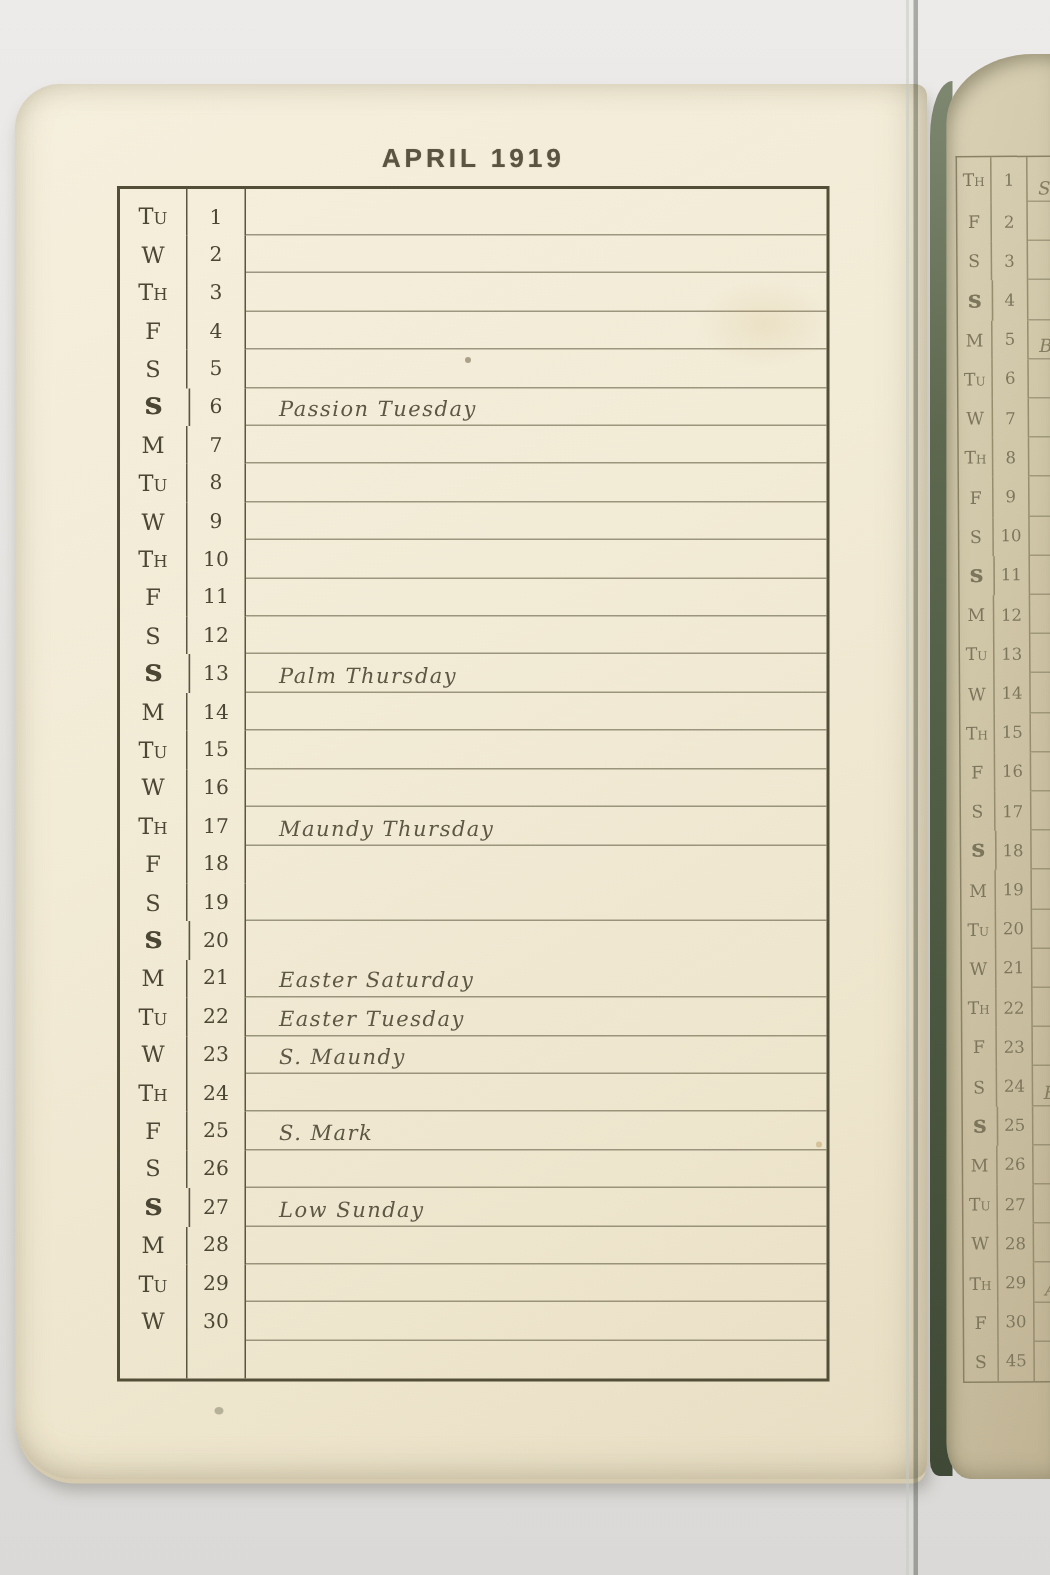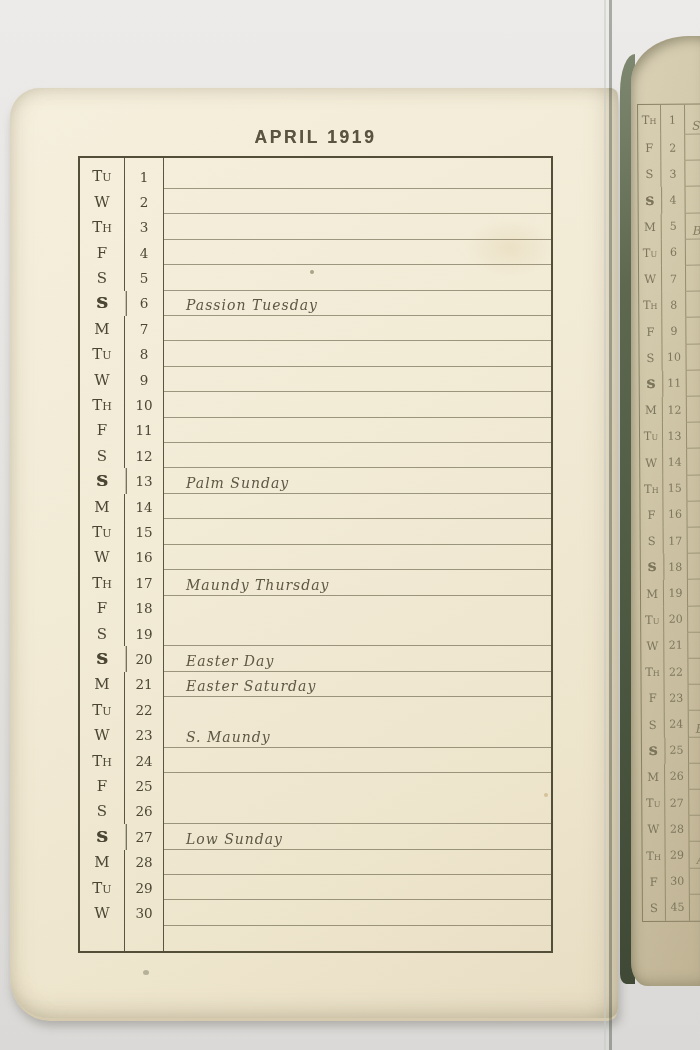--- a/index.html
+++ b/index.html
@@ -14,21 +14,20 @@
     background:linear-gradient(150deg,#f5efdd 0%,#f2ebd6 40%,#eee5cd 75%,#e7ddc3 100%);
     border-radius:30px 8px 10px 40px;
     box-shadow:
       0 4px 0 -1px #d6cbae,
       2px 8px 10px rgba(95,92,82,.35),
       inset -18px 0 24px -12px rgba(150,140,112,.5),
       inset 14px 0 22px -14px rgba(160,150,122,.42),
       inset 0 -16px 24px -14px rgba(158,148,120,.45),
       inset 0 14px 20px -14px rgba(165,155,128,.30);
     z-index:2;
-    margin-top:32px;
   }
   .page-title{
     position:absolute;left:68px;top:39px;width:475px;text-align:center;
     font-family:"Liberation Sans",sans-serif;font-weight:bold;font-size:17.5px;
     letter-spacing:2.6px;color:#5a5440;text-shadow:0 0 .6px rgba(90,84,64,.6);
   }
   .ltable{
     position:absolute;left:68px;top:68px;width:475px;height:797px;
     border:2px solid #534e38;box-sizing:border-box;
     display:flex;flex-direction:column;
@@ -160,21 +159,21 @@
           <span class="c-entry"></span>
         </div>
         <div class="lrow">
           <span class="c-day">S</span>
           <span class="c-num">12</span>
           <span class="c-entry"></span>
         </div>
         <div class="lrow">
           <span class="c-day sunday">S</span>
           <span class="c-num">13</span>
-          <span class="c-entry">Palm Sunday</span>
+          <span class="c-entry">Palm Thursday</span>
         </div>
         <div class="lrow">
           <span class="c-day">M</span>
           <span class="c-num">14</span>
           <span class="c-entry"></span>
         </div>
         <div class="lrow">
           <span class="c-day">Tu</span>
           <span class="c-num">15</span>
           <span class="c-entry"></span>
@@ -194,44 +193,45 @@
           <span class="c-num">18</span>
         </div>
         <div class="lrow">
           <span class="c-day">S</span>
           <span class="c-num">19</span>
           <span class="c-entry"></span>
         </div>
         <div class="lrow">
           <span class="c-day sunday">S</span>
           <span class="c-num">20</span>
-          <span class="c-entry">Easter Day</span>
         </div>
         <div class="lrow">
           <span class="c-day">M</span>
           <span class="c-num">21</span>
           <span class="c-entry">Easter Saturday</span>
         </div>
         <div class="lrow">
           <span class="c-day">Tu</span>
           <span class="c-num">22</span>
+          <span class="c-entry">Easter Tuesday</span>
         </div>
         <div class="lrow">
           <span class="c-day">W</span>
           <span class="c-num">23</span>
           <span class="c-entry">S. Maundy</span>
         </div>
         <div class="lrow">
           <span class="c-day">Th</span>
           <span class="c-num">24</span>
           <span class="c-entry"></span>
         </div>
         <div class="lrow">
           <span class="c-day">F</span>
           <span class="c-num">25</span>
+          <span class="c-entry">S. Mark</span>
         </div>
         <div class="lrow">
           <span class="c-day">S</span>
           <span class="c-num">26</span>
           <span class="c-entry"></span>
         </div>
         <div class="lrow">
           <span class="c-day sunday">S</span>
           <span class="c-num">27</span>
           <span class="c-entry">Low Sunday</span>

